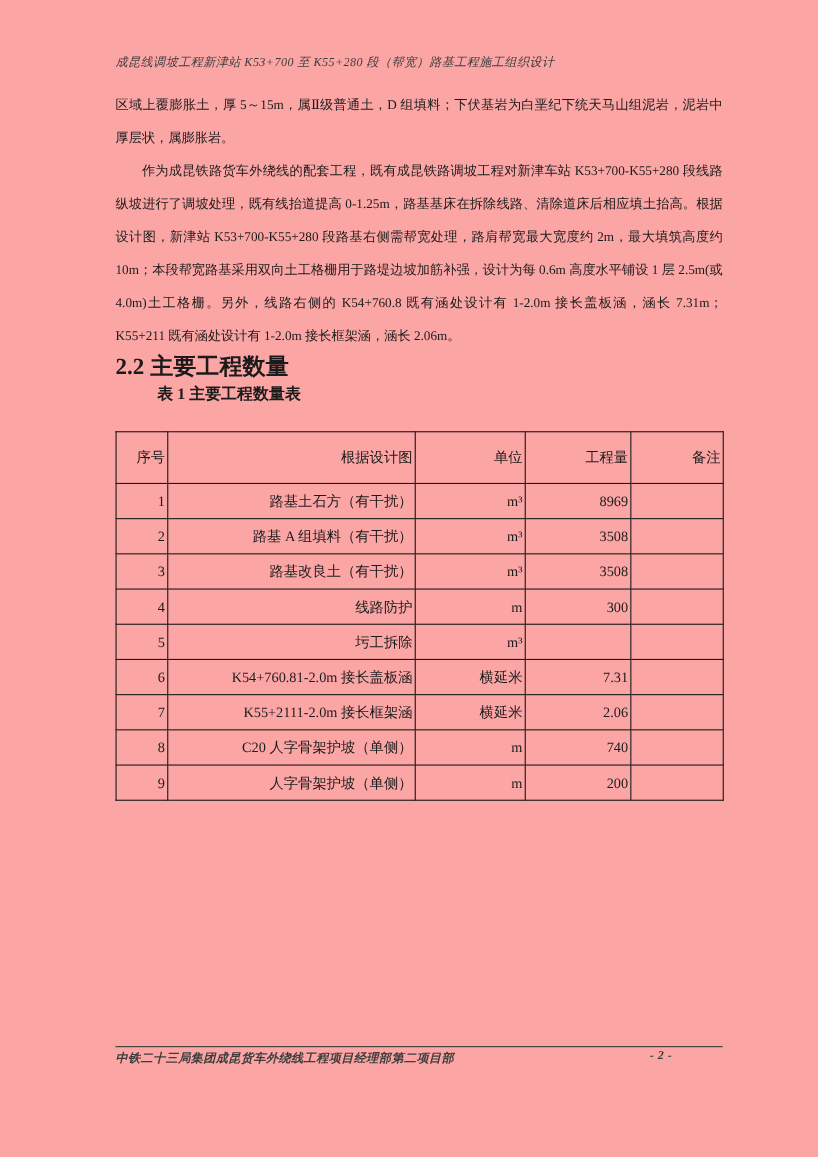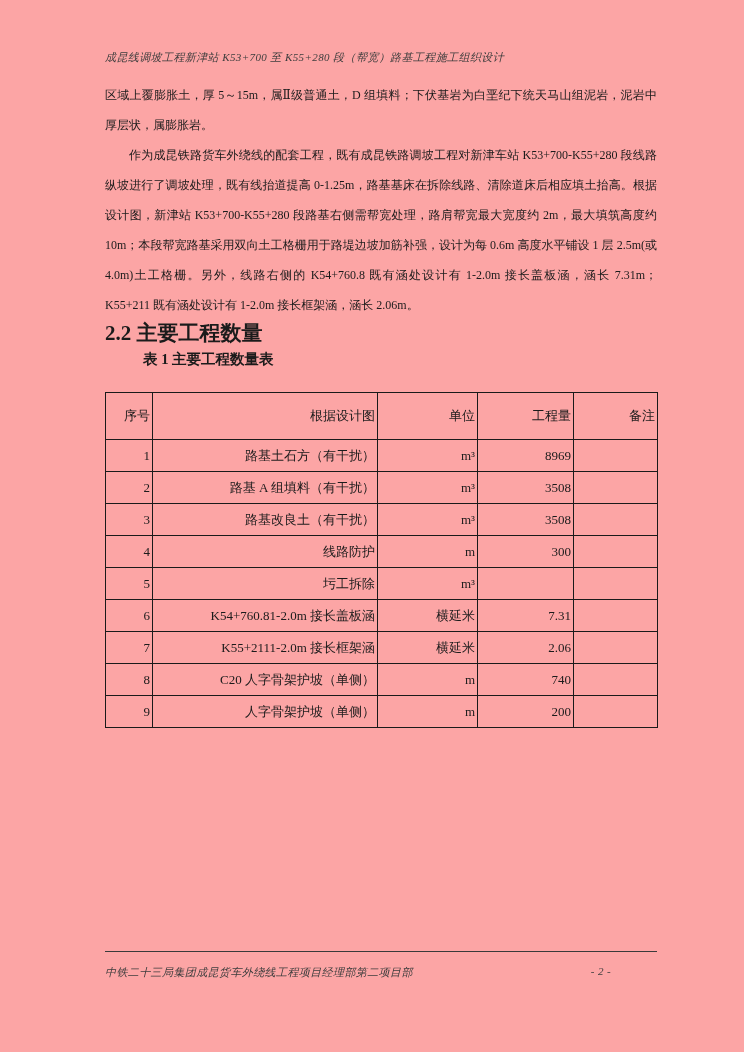--- a/index.html
+++ b/index.html
@@ -72,28 +72,29 @@
   .col-part { width: 225px; }
   .col-unit { width: 100px; }
   .col-qty  { width: 96px; }
   .col-note { width: 84px; }
   .doc-footer {
     position: absolute;
     top: 951px;
     left: 105px;
     width: 552px;
     border-top: 1.8px solid #3a3a3a;
-    padding-top: 13px;
+    padding-top: 2px;
     display: flex;
     justify-content: space-between;
     align-items: flex-start;
     font-size: 11px;
     color: #3d3d3d;
     font-style: italic;
     letter-spacing: 0.4px;
+    font-weight: bold;
   }
   .page-number { margin-right: 46px; }
 </style>
 </head>
 <body>
 
 <div class="page">
 
   <div class="doc-header">成昆线调坡工程新津站 K53+700 至 K55+280 段（帮宽）路基工程施工组织设计</div>
 

